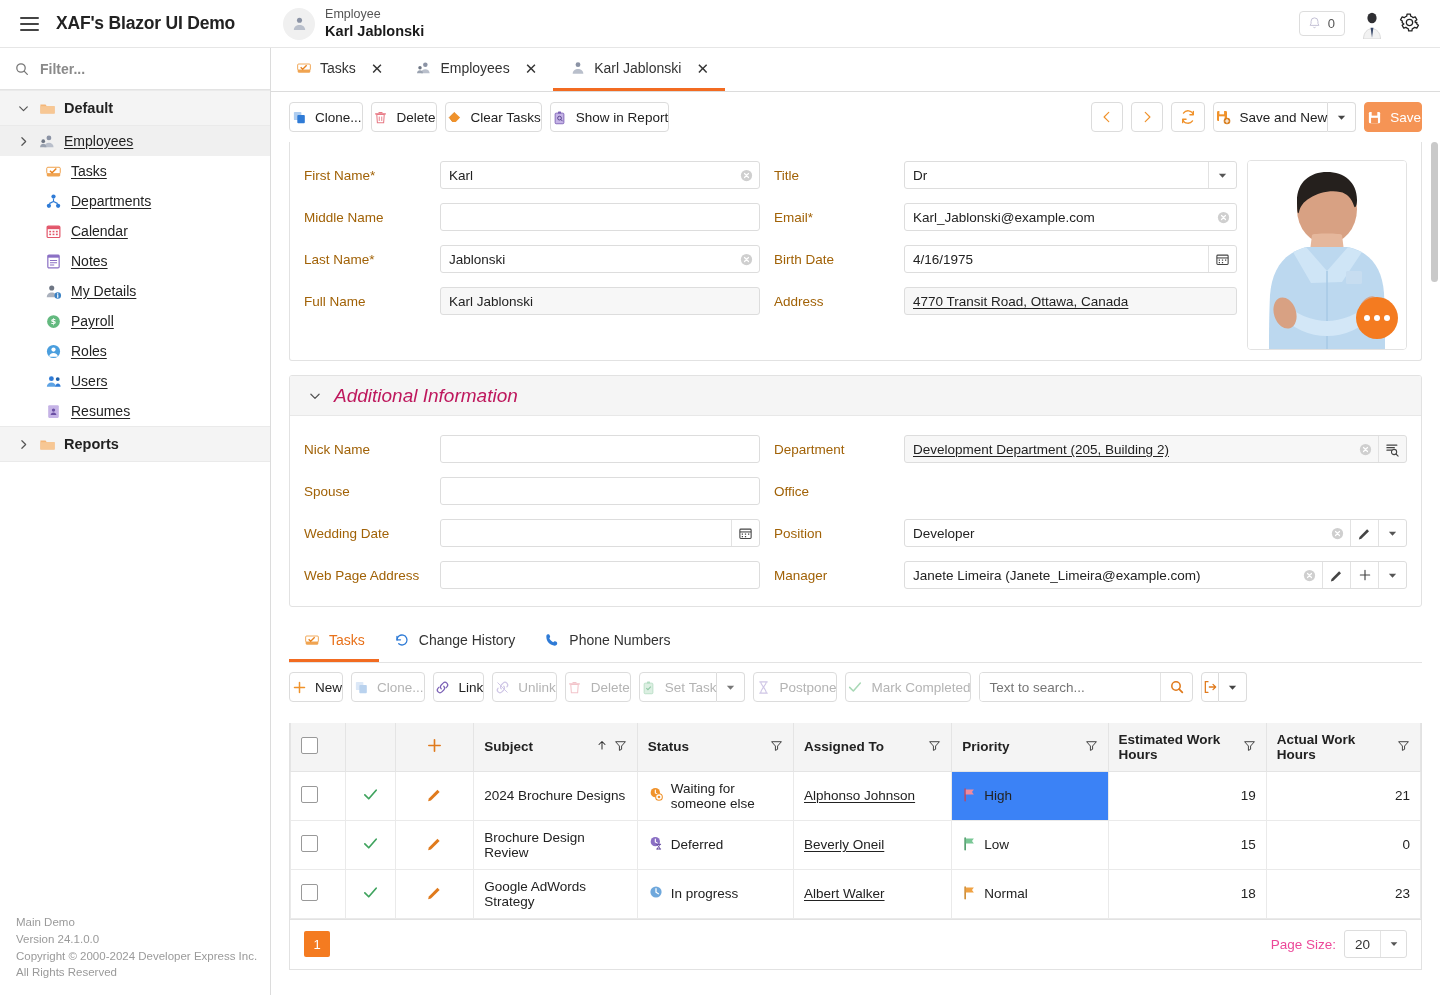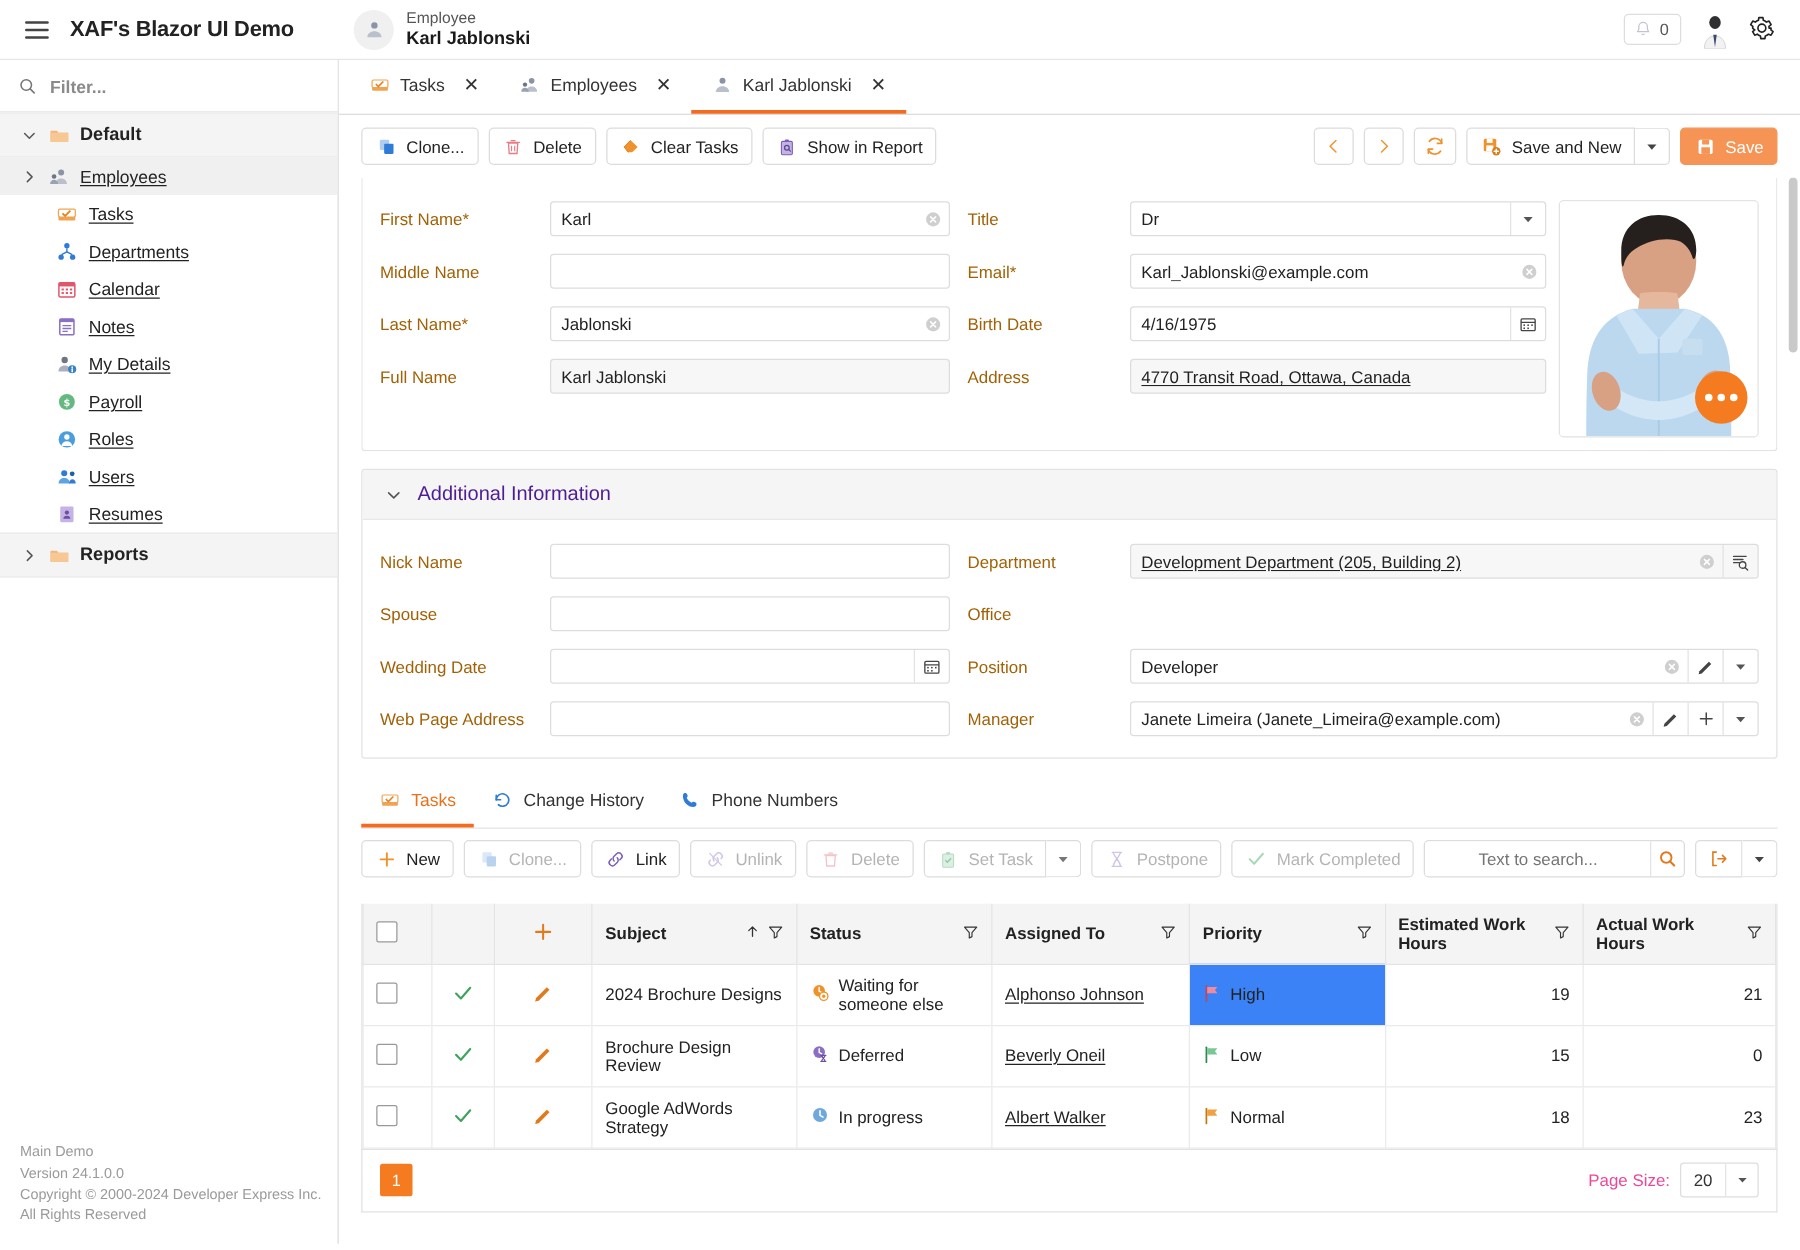--- a/index.html
+++ b/index.html
@@ -64,21 +64,21 @@
   .tabstrip { height: 44px; min-height: 44px; display: flex; align-items: stretch;
               border-bottom: 1px solid #dcdcdc; padding-left: 8px; background: #fff; }
   .tab { display: flex; align-items: center; gap: 7px; padding: 0 16px; cursor: pointer;
          border-bottom: 3px solid transparent; font-size: 14px; color: #333; }
   .tab.active { border-bottom-color: #f26b21; }
   .tab .x { color: #333; font-size: 15px; margin-left: 8px; cursor: pointer; line-height: 1; }
 
   
   .toolbar { height: 50px; min-height: 50px; display: flex; align-items: center; gap: 8px;
              padding: 0 18px; }
-  .btn { display: inline-flex; align-items: center; gap: 7px; height: 30px; padding: 0 10px;
+  .btn { display: inline-flex; align-items: center; gap: 7px; height: 30px; padding: 0 0;
          border: 1px solid #dcdcdc; border-radius: 4px; background: #fff; font-size: 13.5px;
          color: #222; cursor: pointer; white-space: nowrap; }
   .btn.icon-only { padding: 0 8px; }
   .btn.primary { background: #f59455; border-color: #f59455; color: #fff; font-weight: normal; }
   .btn.disabled { color: #b4b4b4; cursor: default; }
   .split { display: inline-flex; }
   .split .btn:first-child { border-top-right-radius: 0; border-bottom-right-radius: 0; }
   .split .btn:last-child { border-top-left-radius: 0; border-bottom-left-radius: 0; border-left: none; padding: 0 8px; }
   .tb-right { margin-left: auto; display: flex; align-items: center; gap: 8px; }
 
@@ -110,21 +110,21 @@
   .photo { width: 160px; height: 190px; border: 1px solid #e2e2e2; border-radius: 4px;
            position: relative; overflow: hidden; background: #fff; }
   .fab { position: absolute; right: 8px; bottom: 10px; width: 42px; height: 42px; border-radius: 50%;
          background: #f47b20; display: flex; align-items: center; justify-content: center; gap: 4px; cursor: pointer; }
   .fab i { width: 6px; height: 6px; border-radius: 50%; background: #fff; display: block; }
 
   
   .gcard { border: 1px solid #e2e2e2; border-radius: 3px; margin-bottom: 14px; overflow: hidden; }
   .gcard-head { height: 40px; background: #f5f5f5; display: flex; align-items: center; gap: 12px;
                 padding: 0 18px; border-bottom: 1px solid #e8e8e8; cursor: pointer; }
-  .gcard-title { font-size: 16px; color: #4c1d95; }
+  .gcard-title { font-size: 19px; color: #be185d; font-style: italic; }
 
   
   .ntabs { display: flex; align-items: stretch; height: 42px; border-bottom: 1px solid #e3e3e3; margin-top: 4px; }
   .ntab { display: flex; align-items: center; gap: 8px; padding: 0 14px; font-size: 14px; color: #333;
           cursor: pointer; border-bottom: 3px solid transparent; }
   .ntab.active { color: #e8711a; border-bottom-color: #f26b21; }
 
   
   .gridwrap { border: 1px solid #e2e2e2; border-top: none; margin-top: 12px; }
   table.grid { width: 100%; border-collapse: collapse; table-layout: fixed; }
@@ -143,21 +143,21 @@
   .pager { height: 50px; display: flex; align-items: center; padding: 0 14px; border: 1px solid #e2e2e2; border-top: none; }
   .pagenum { width: 26px; height: 26px; background: #f47b20; color: #fff; display: flex;
              align-items: center; justify-content: center; border-radius: 2px; font-size: 13px; cursor: pointer; }
   .pager-right { margin-left: auto; display: flex; align-items: center; gap: 8px; }
   .pager-right .lbl { font-size: 13.5px; color: #ec4899; }
   .psz { display: inline-flex; height: 28px; border: 1px solid #ddd; border-radius: 3px; }
   .psz .v { display: flex; align-items: center; padding: 0 10px; font-size: 13.5px; }
   .psz .d { width: 26px; display: flex; align-items: center; justify-content: center; border-left: 1px solid #e4e4e4; cursor: pointer; }
 
   .search-box { display: inline-flex; height: 30px; border: 1px solid #dcdcdc; border-radius: 4px; overflow: hidden; }
-  .search-box input { width: 180px; border: none; outline: none; padding: 0 9px; font-family: inherit; font-size: 13.5px; text-align: center; }
+  .search-box input { width: 180px; border: none; outline: none; padding: 0 9px; font-family: inherit; font-size: 13.5px; }
   .search-box .sbtn { width: 32px; display: flex; align-items: center; justify-content: center;
                       border-left: 1px solid #e4e4e4; cursor: pointer; }
   .scrollbar-v { position: absolute; right: 2px; top: 0; width: 7px; height: 140px; background: #c9c9c9;
                  border-radius: 4px; }
 </style>
 </head>
 <body>
 
 <div class="app">
 

